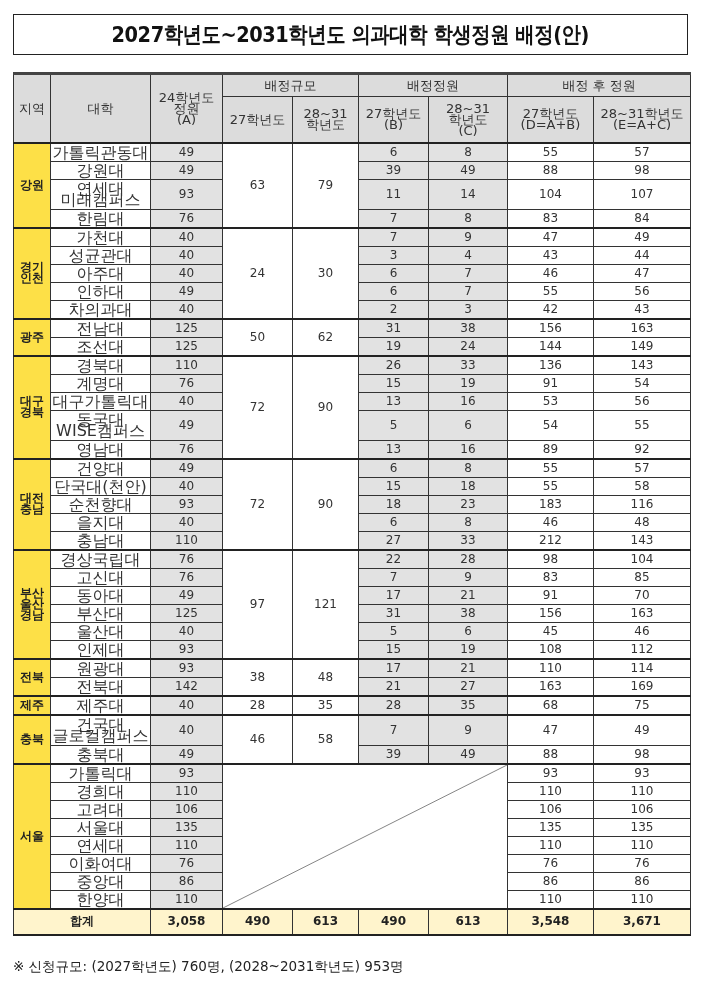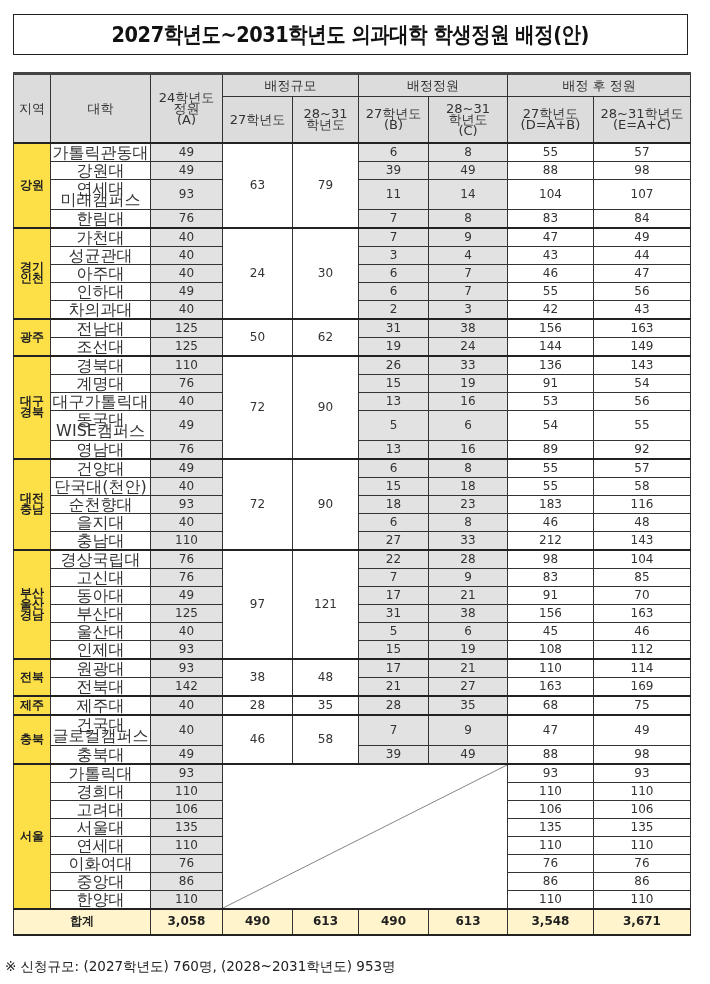--- a/index.html
+++ b/index.html
@@ -14,21 +14,21 @@
   td.region { background:#fde047; font-weight:bold; font-size:12px; line-height:12px; }
   td.univ { background:#fff; font-size:16px; color:#333; }
   td.grey { background:#e2e2e2; color:#333; }
   td.white { background:#fff; color:#333; }
   tr.grp-start td { border-top:2.5px solid #222; }
   tr.r1 td { height:17px; }
   tr.r2 td { height:29px; }
   td.diag { background:#fff; position:relative; }
   td.diag svg { position:absolute; left:0; top:0; width:100%; height:100%; }
   tr.total td { background:#fff4cc; font-weight:bold; height:24px; border-top:2.5px solid #222; border-bottom:2px solid #222; }
-  .footnote { position:absolute; left:5px; top:958px; font-size:13.5px; color:#222; white-space:nowrap; }
+  .footnote { position:absolute; left:13px; top:958px; font-size:13.5px; color:#222; white-space:nowrap; }
 </style>
 </head>
 <body>
 
 <div class="title-box">
   <span>2027학년도~2031학년도 의과대학 학생정원 배정(안)</span>
 </div>
 
 <table class="main" id="tbl">
   <colgroup>

